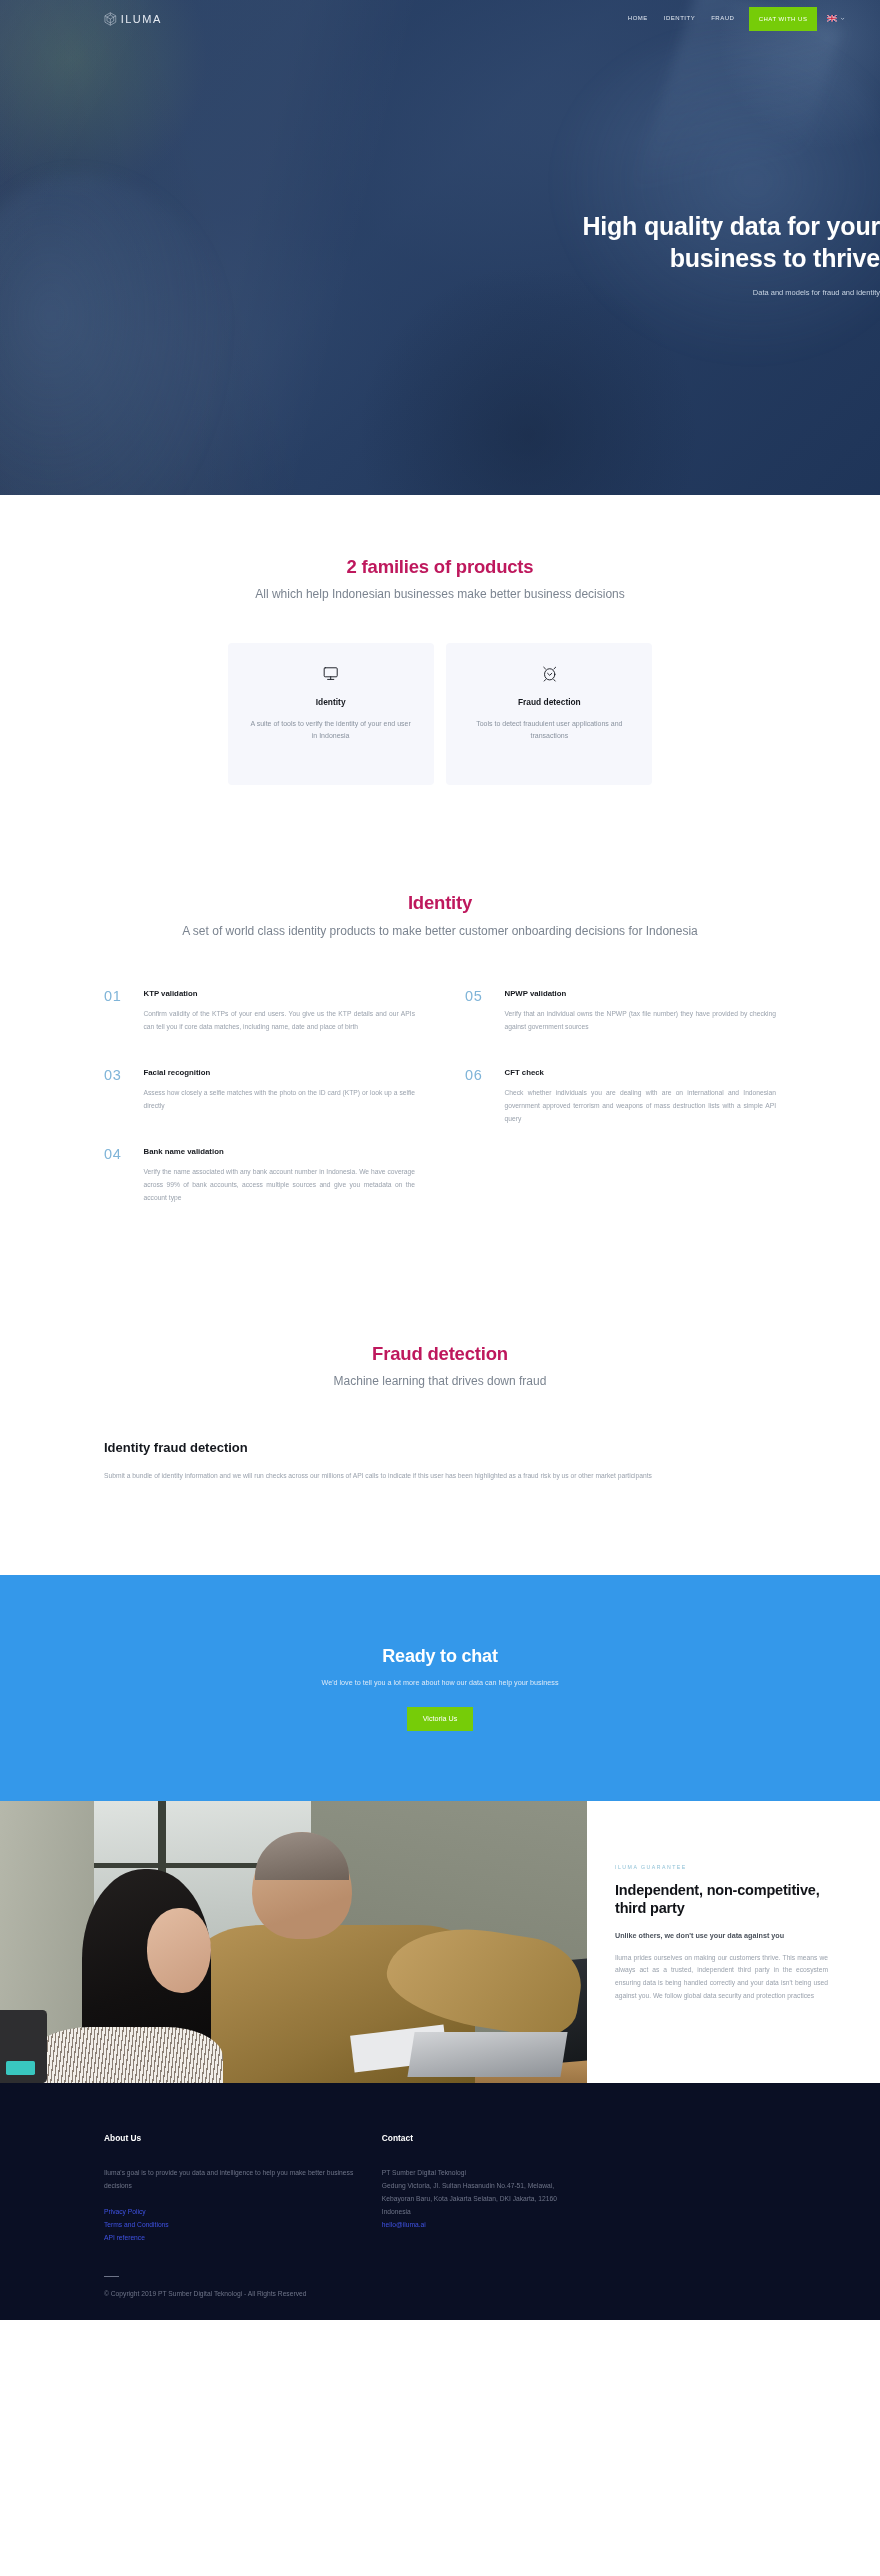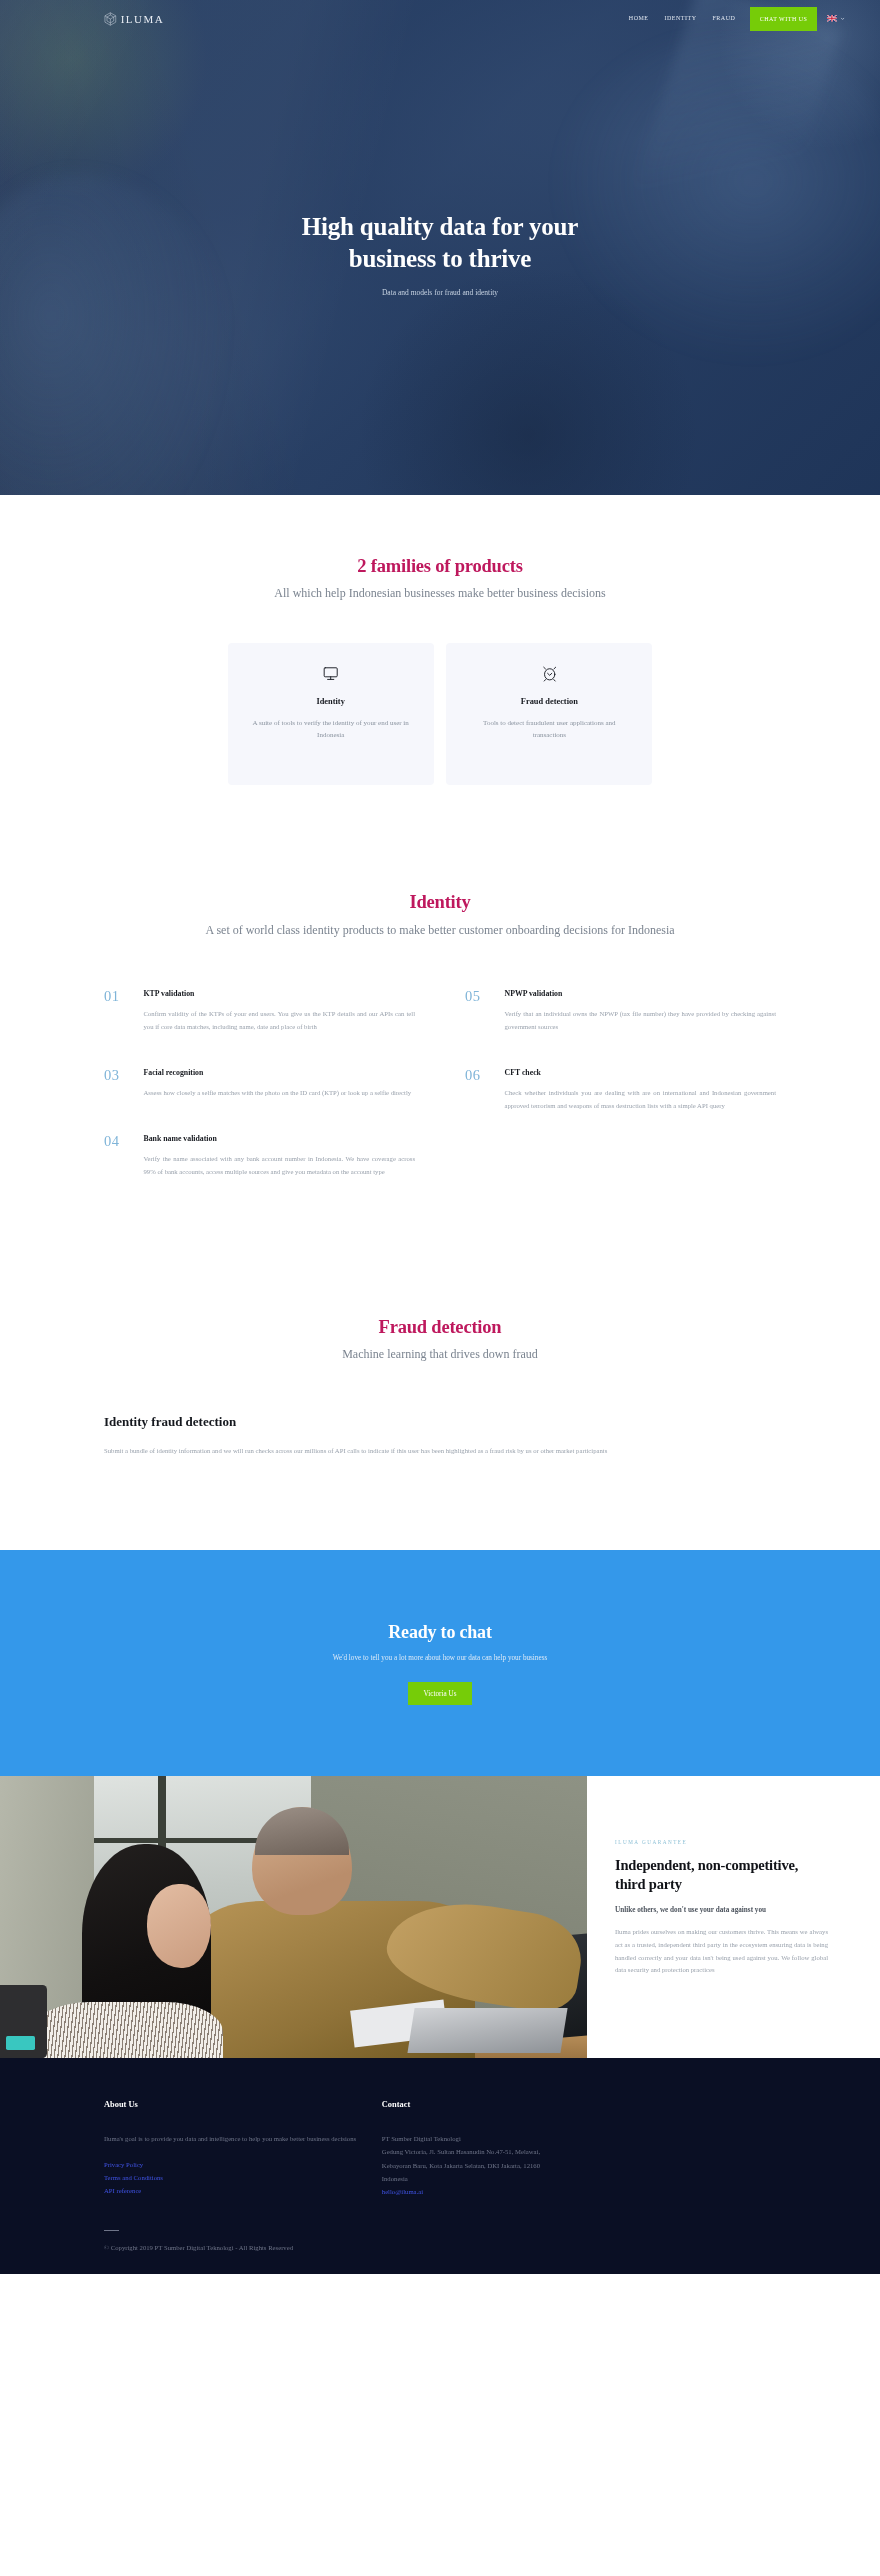--- a/index.html
+++ b/index.html
@@ -3,21 +3,21 @@
 <meta charset="utf-8">
 <style>
   * { box-sizing: border-box; margin: 0; padding: 0; }
   html, body { width: 880px; }
   body {
     font-family: "Liberation Sans", sans-serif;
     background: #ffffff;
     color: #1a1a1a;
     -webkit-font-smoothing: antialiased;
   }
-  .page { width: 880px; position: relative; overflow: hidden; font-family: Liberation Serif, serif; }
+  .page { width: 880px; position: relative; overflow: hidden; }
 
   
   .hero {
     position: relative;
     height: 495px;
     background:
       linear-gradient(135deg, rgba(35,58,95,0.82) 0%, rgba(42,66,104,0.80) 45%, rgba(30,52,88,0.88) 100%),
       radial-gradient(ellipse 521px 290px at 72% 28%, #50688c 0%, rgba(48,70,104,0) 60%),
       radial-gradient(ellipse 405px 232px at 18% 70%, #3c5274 0%, rgba(44,62,92,0) 62%),
       linear-gradient(160deg, #2d4669 0%, #2a3f63 40%, #253a5c 100%);
@@ -82,21 +82,21 @@
   }
   .lang-select {
     display: flex; align-items: center; gap: 2.9px; margin-left: 10.4px; cursor: pointer;
   }
   .flag { width: 9.8px; height: 6.4px; display: block; }
   .chev { width: 5.2px; height: 5.2px; display: block; }
 
   
   .hero-content {
     position: relative; z-index: 4;
-    text-align: center; padding-top: 174px;
+    text-align: right; padding-top: 174px;
   }
   .hero-title {
     color: #ffffff; font-size: 25px; font-weight: 700; line-height: 1.26;
     letter-spacing: -0.2px;
   }
   .hero-sub {
     color: #c7d3e2; font-size: 7.5px; margin-top: 14px; font-weight: 400;
   }
 
   
@@ -262,21 +262,21 @@
     font-size: 7.2px; font-weight: 700; color: #4b525c; margin-top: 12.7px;
   }
   .g-body {
     font-size: 6.7px; color: #9aa2ad; line-height: 1.92; margin-top: 11.6px;
     text-align: justify;
   }
 
   
   .footer { background: #0a0f24; padding: 42px 0 23px; }
   .footer-inner {
-    width: 672px; margin: 0 auto; display: flex;
+    width: 672px; margin: 8px auto; display: flex;
   }
   .f-col-about { width: 272px; }
   .f-col-contact { width: 272px; margin-left: 5.8px; }
   .f-head {
     color: #ffffff; font-size: 8.4px; font-weight: 700; margin-bottom: 23px;
   }
   .f-text { color: #6e7488; font-size: 6.7px; line-height: 1.95; }
   .f-link {
     display: block; color: #3f52e3; font-size: 6.7px; line-height: 1.95;
     text-decoration: none; cursor: pointer;

